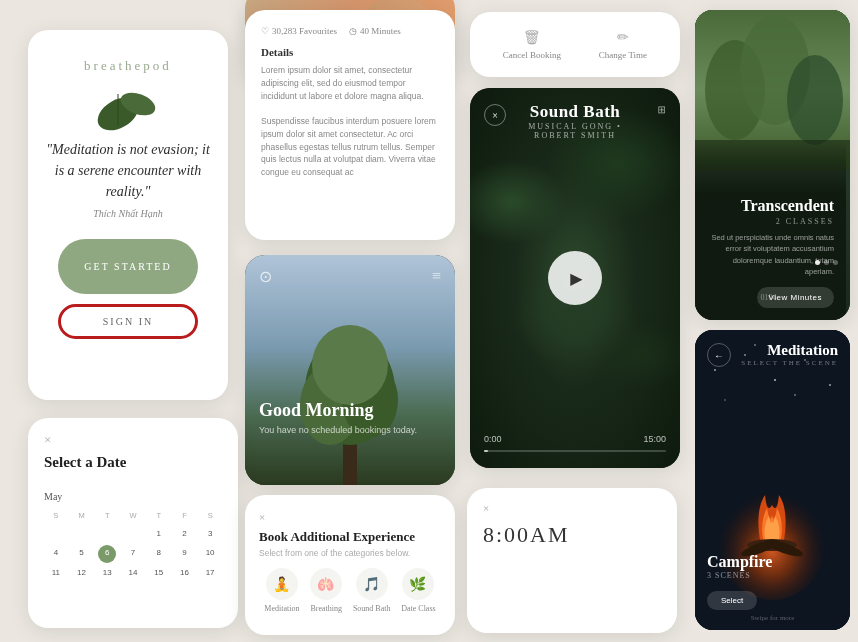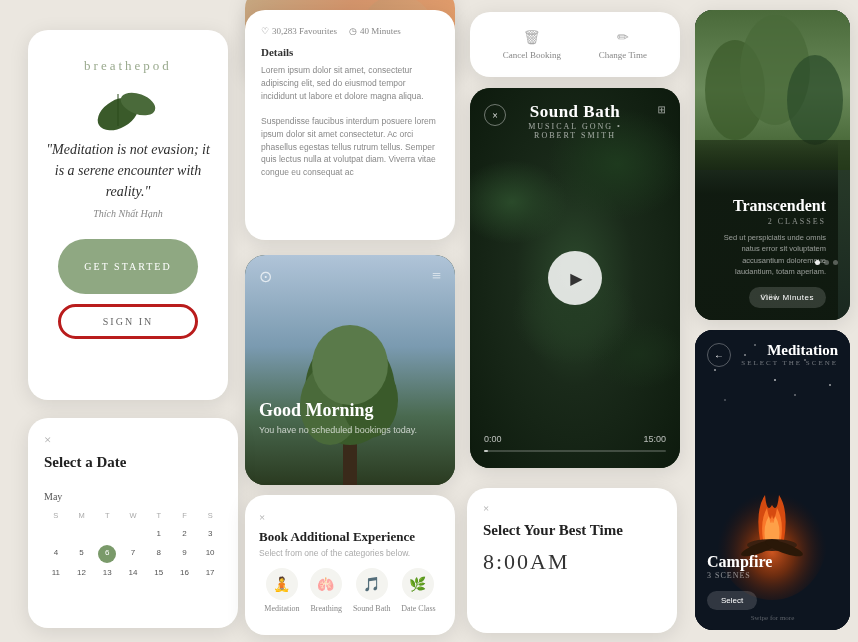--- a/index.html
+++ b/index.html
@@ -423,21 +423,21 @@
     }
     .card-transcendent .tr-img {
       position: absolute;
       top: 0; left: 0; right: 0;
       height: 160px;
       background: linear-gradient(135deg, #3a5a3a 0%, #6a8a5a 30%, #4a6a4a 60%, #2a3a2a 100%);
       overflow: hidden;
     }
     .card-transcendent .tr-content {
       position: absolute;
-      bottom: 0; left: 0; right: 12px;
+      bottom: 0; left: 0; right: 4px;
       padding: 12px;
       background: linear-gradient(180deg, transparent 0%, rgba(15,25,15,0.95) 30%);
       height: 180px;
       display: flex; flex-direction: column; justify-content: flex-end;
     }
     .card-transcendent .tr-title {
       font-size: 16px; color: #fff; font-weight: 700; text-align: right; margin-bottom: 2px;
     }
     .card-transcendent .tr-classes {
       font-size: 8px; color: rgba(255,255,255,0.5); letter-spacing: 2px; text-align: right; margin-bottom: 6px;
@@ -709,21 +709,20 @@
       </div>
       <div class="bk-icon-item">
         <div class="bk-icon-circle">🌿</div>
         <span>Date Class</span>
       </div>
     </div>
   </div>
 
   <div class="card card-time">
     <div class="tm-close">×</div>
-    <div class="tm-title">Select Your Best Time</div>
     <div class="tm-time">8:00AM</div>
   </div>
 
   <div class="card card-transcendent">
     <div class="tr-bg"></div>
     <div class="tr-img">
       
       <svg width="155" height="160" viewBox="0 0 155 160">
         <defs>
           <linearGradient id="natGrad" x1="0" y1="0" x2="0" y2="1">

